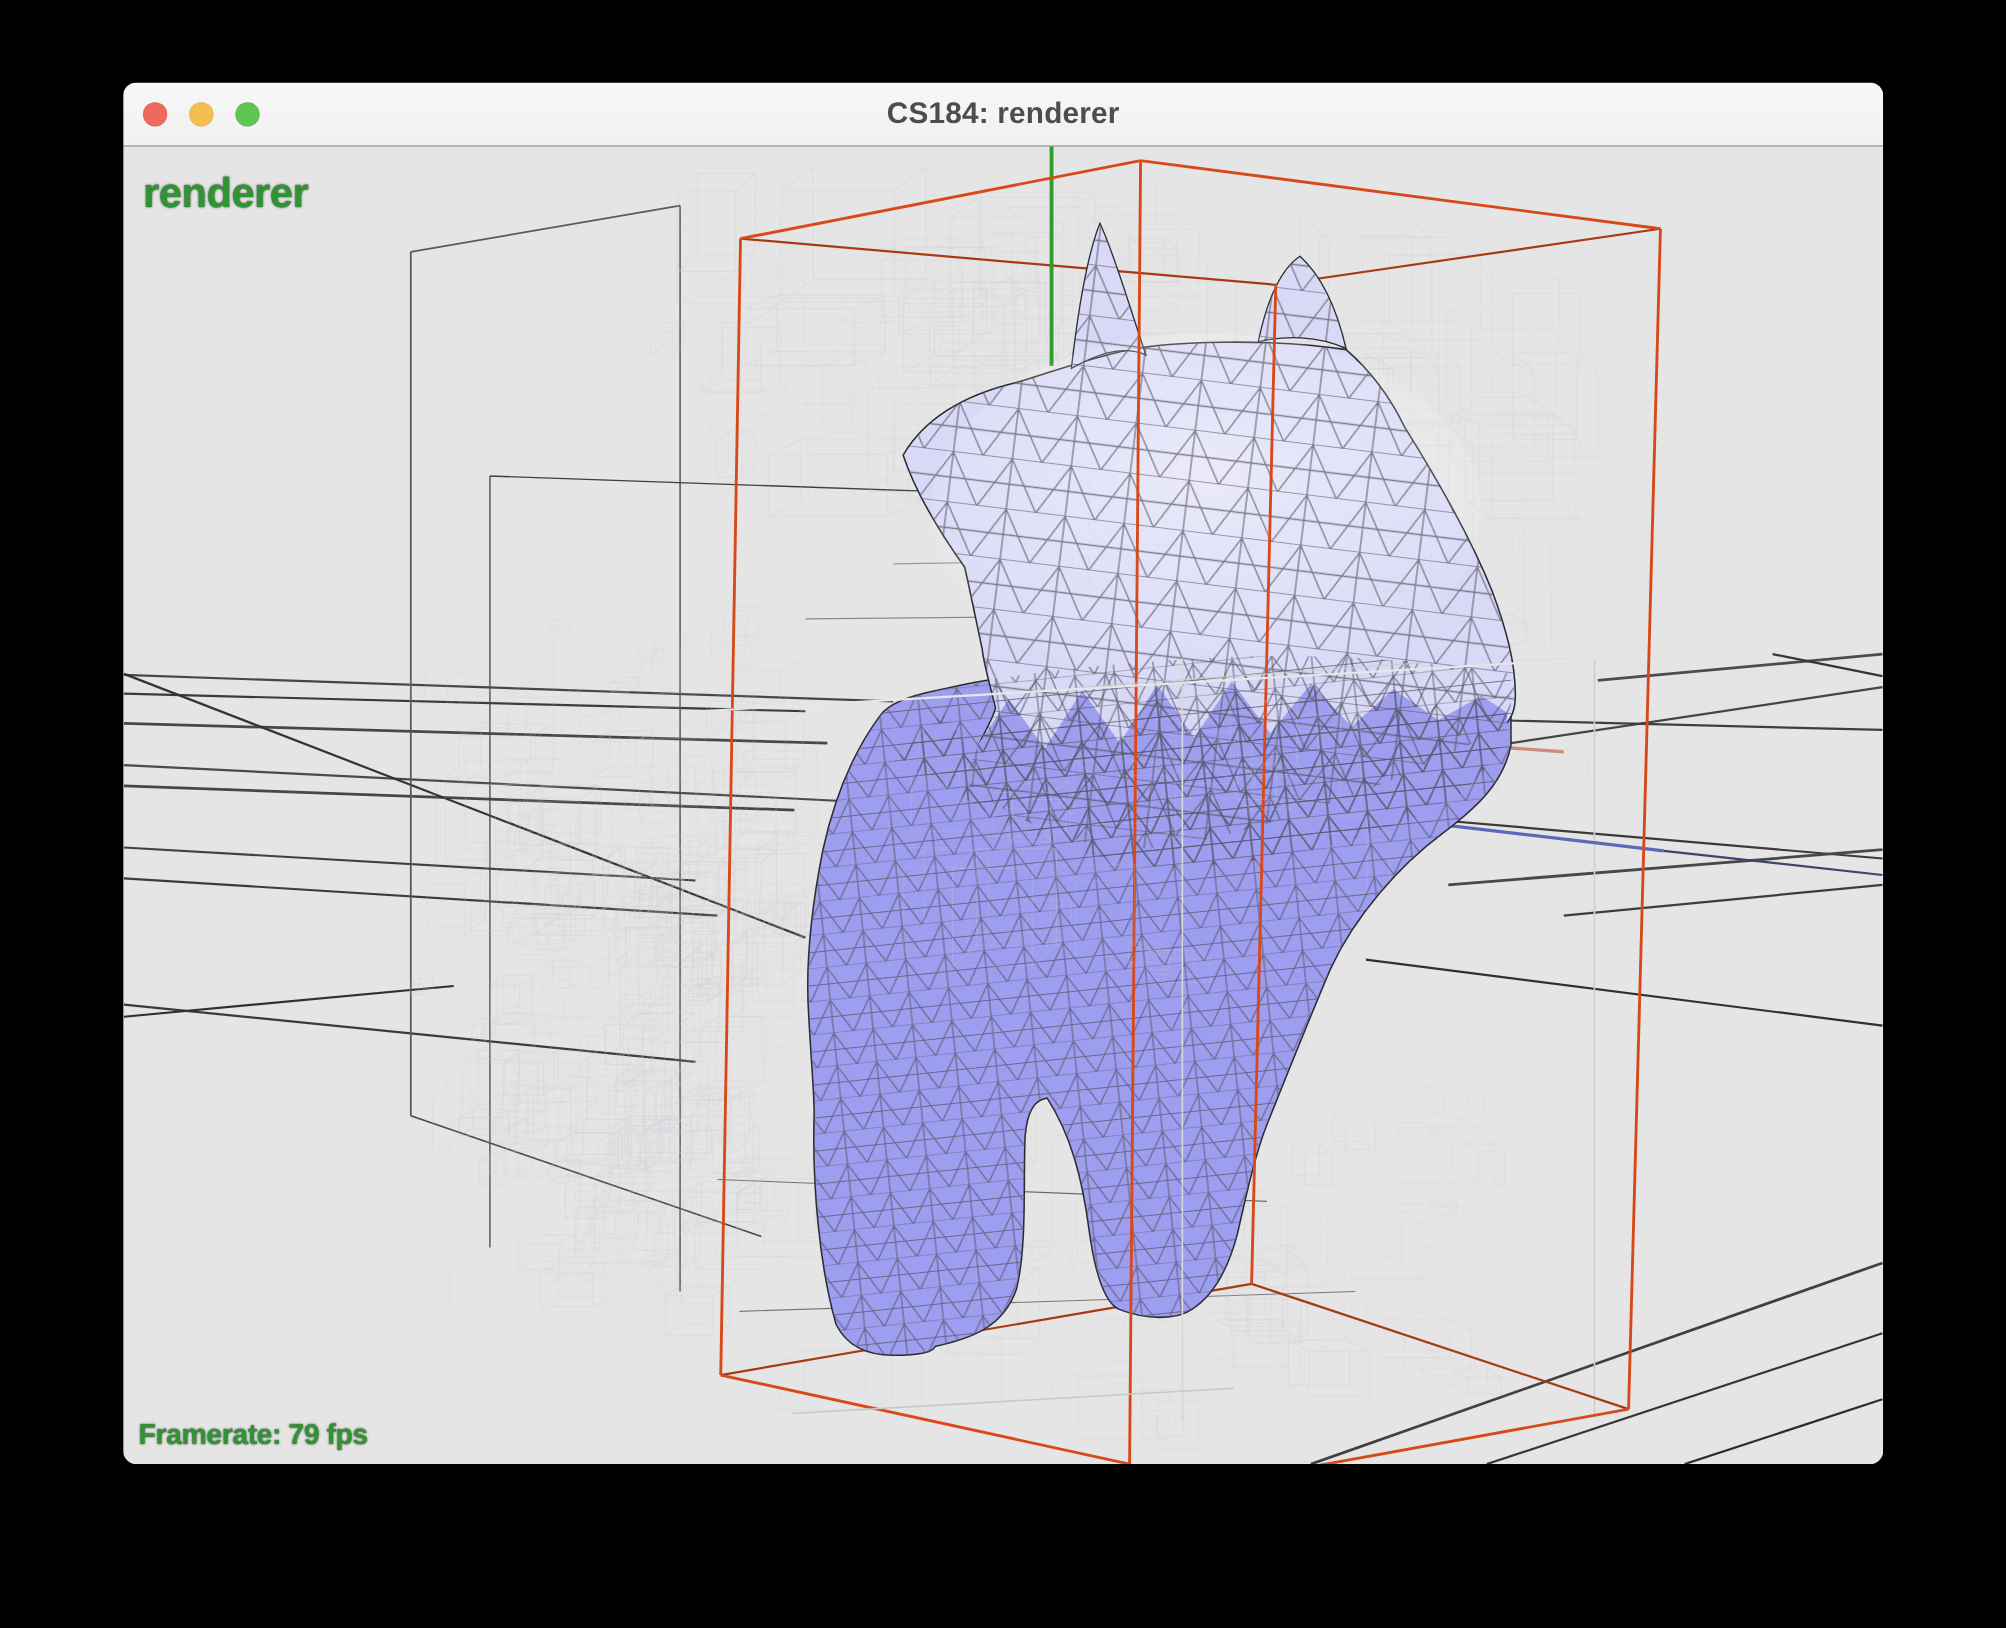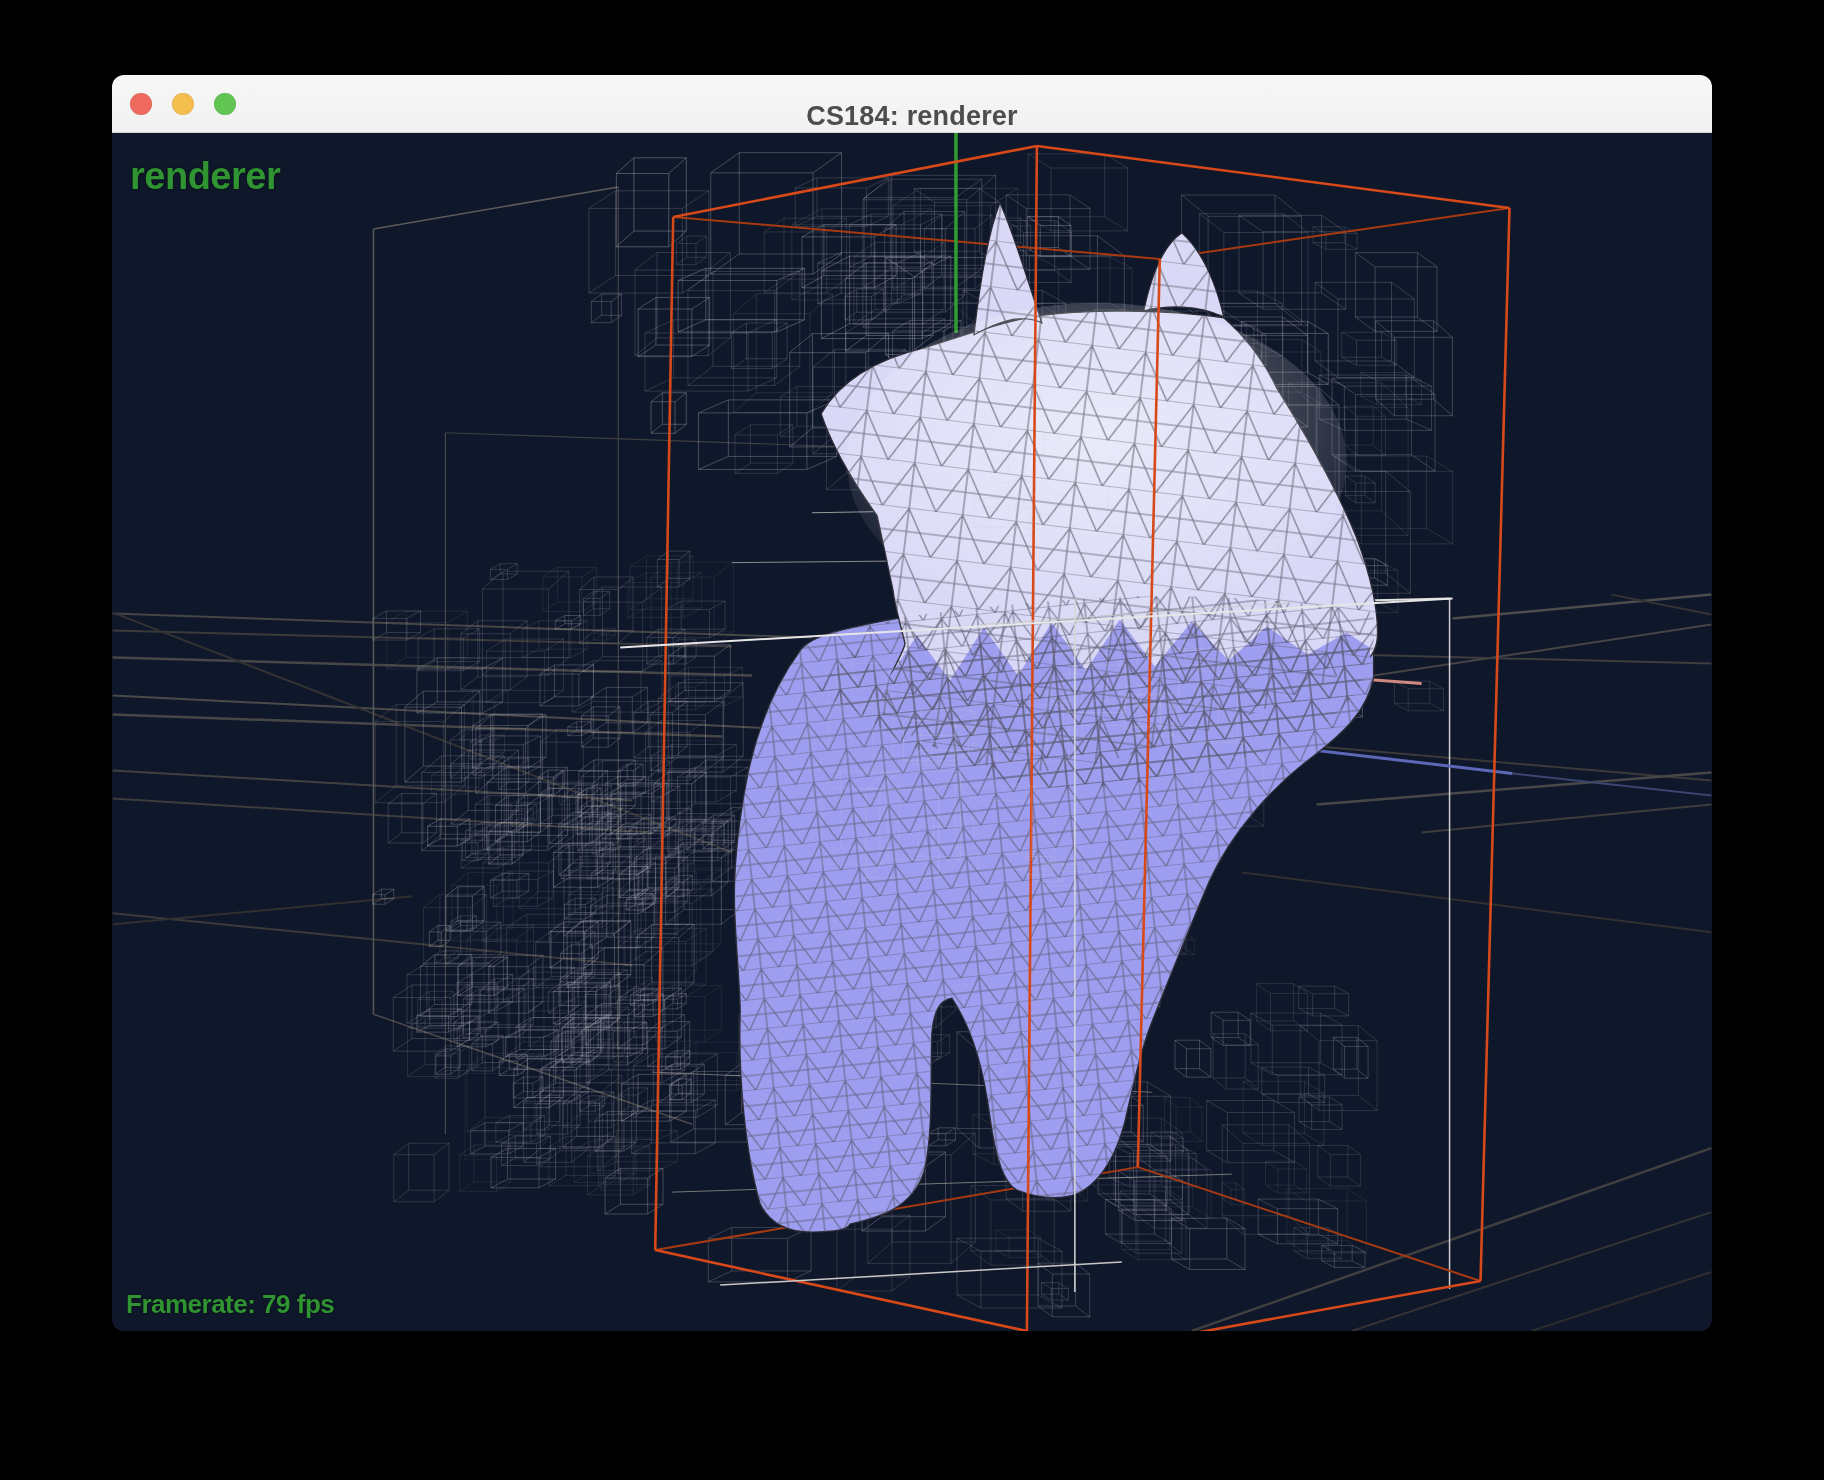--- a/index.html
+++ b/index.html
@@ -9,31 +9,31 @@
   }
   .app-window{
     position:absolute;left:112px;top:75px;width:1600px;height:1256px;
     border-radius:12px;overflow:hidden;background:#050505;
     box-shadow:0 0 0 1px rgba(0,0,0,.85),0 22px 48px rgba(0,0,0,.6);
     display:flex;flex-direction:column;
   }
   .titlebar{
     height:57px;flex:0 0 57px;background:linear-gradient(#f7f7f8,#f1f1f2);
     border-bottom:1px solid #d9d9db;position:relative;
-    display:flex;align-items:flex-end;justify-content:center;
+    display:flex;align-items:center;justify-content:center;
   }
   .traffic{
     position:absolute;left:18px;top:0;height:100%;display:flex;align-items:center;gap:20px;
   }
   .traffic .dot{width:22px;height:22px;border-radius:50%;box-shadow:inset 0 0 1px rgba(0,0,0,.25);}
   .win-title{
     font-size:27px;font-weight:700;color:#4d4d4d;letter-spacing:.2px;
   }
   .viewport{
-    position:relative;flex:1 1 auto;background:#0f172a;
+    position:relative;flex:1 1 auto;background:#e5e5e5;
   }
   .viewport svg{position:absolute;inset:0;display:block;}
   .osd{
     position:absolute;color:#2f9431;font-weight:700;line-height:1;
     text-shadow:0 0 2px rgba(0,0,0,.8);letter-spacing:-.5px;white-space:pre;
   }
   .osd.app{left:18px;top:24px;font-size:38px;}
   .osd.fps{left:14px;bottom:14px;font-size:26px;}
 </style>
 </head>

